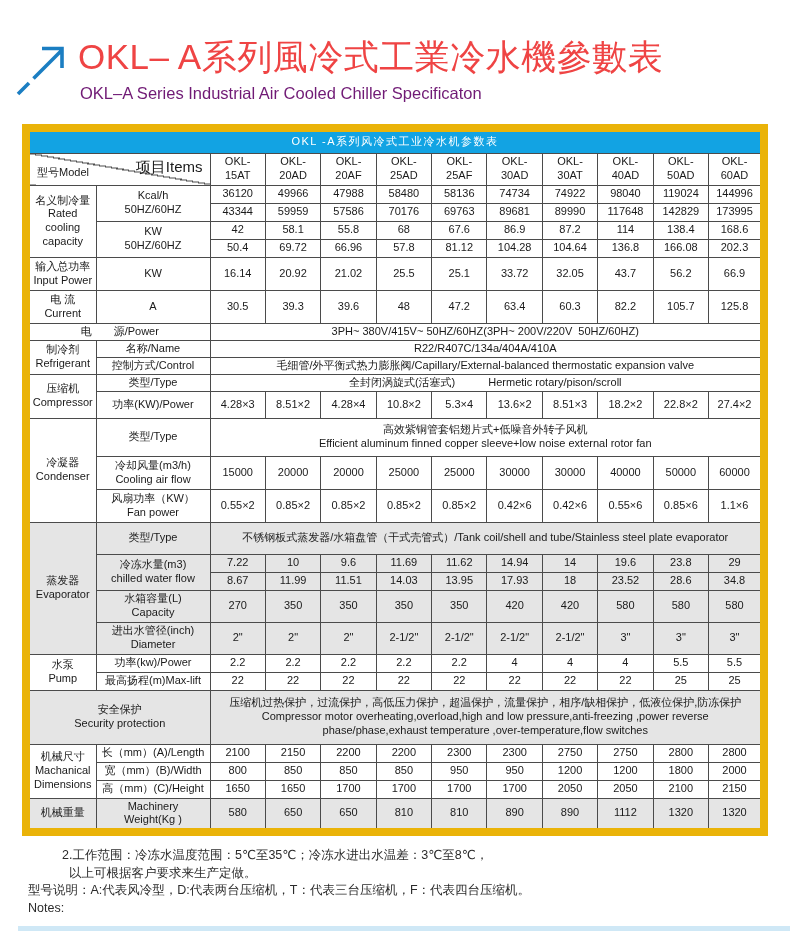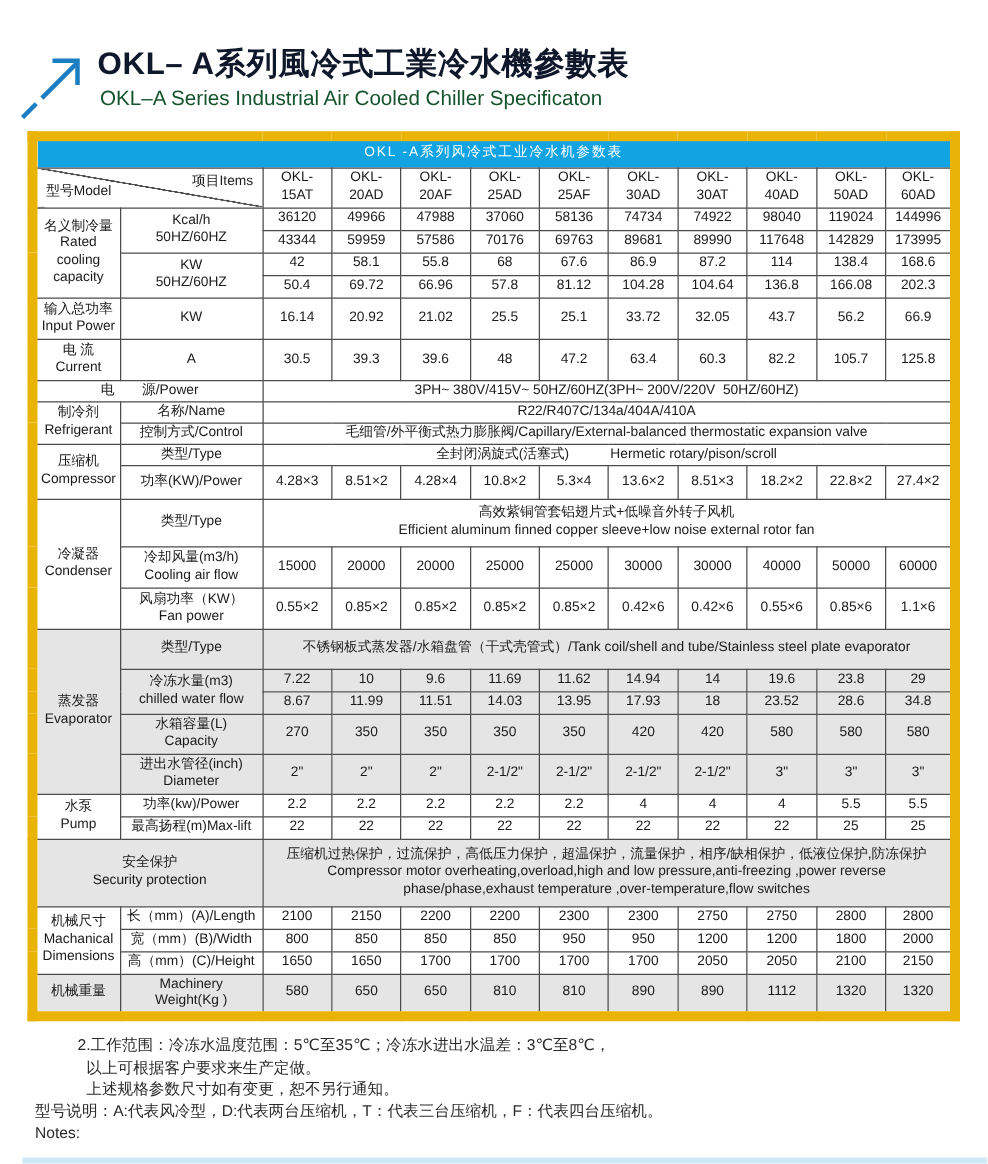--- a/index.html
+++ b/index.html
@@ -3,41 +3,41 @@
 <meta charset="utf-8">
 <style>
   html,body { margin:0; padding:0; }
   body {
     width:790px; height:931px; background:#ffffff; position:relative; overflow:hidden;
     font-family:"Liberation Sans","DejaVu Sans",sans-serif; color:#1a1a1a;
   }
   .doc-header { display:flex; align-items:flex-start; padding:34px 0 0 16px; }
   .arrow-wrap { width:52px; height:56px; margin-top:6px; }
   .titles { margin-left:10px; }
-  .title-zh { font-size:25px; font-weight:bold; margin:0; letter-spacing:0.5px; color:#0f172a; }
-  .title-en { font-size:16.5px; font-weight:normal; margin:3px 0 0 2px; color:#14532d; }
+  .title-zh { font-size:35px; font-weight:normal; margin:0; letter-spacing:0.5px; color:#ef4444; }
+  .title-en { font-size:16.5px; font-weight:normal; margin:3px 0 12px 2px; color:#701a75; }
 
   table.spec { border-collapse:collapse; table-layout:fixed; width:746px; margin:9px 0 0 22px; border:8px solid #eab308; }
   table.spec td {
     border:1px solid #4b4b4b; text-align:center; vertical-align:middle;
     padding:0 1px; font-size:11px; line-height:1.25; white-space:pre-line; overflow:hidden;
   }
   td.titlebar { background:#12a3e3; color:#ffffff; font-size:17px; letter-spacing:1.5px; padding:2px 0 3px; }
   td.model { font-size:11px; line-height:1.2; }
   td.lbl { font-size:11px; }
   td.item { font-size:11px; }
   td.span { font-size:11px; }
   td.small { font-size:10.3px; }
   tr.gray td { background:#e5e5e5; }
   td.corner {
     position:relative;
     background-image:linear-gradient(to top right, transparent calc(50% - 0.6px), #4b4b4b calc(50% - 0.6px), #4b4b4b calc(50% + 0.6px), transparent calc(50% + 0.6px));
   }
   .cm { position:absolute; left:7px; bottom:5px; font-size:11px; }
-  .ci { position:absolute; right:7px; top:4px; font-size:11px; }
+  .ci { position:absolute; right:7px; top:4px; font-size:15px; }
 
   .notes { margin:11px 0 0 28px; font-size:12.5px; line-height:1.4; color:#2b2b2b; }
   .notes div { white-space:pre; }
   .n-ind1 { margin-left:34px; }
   .n-ind2 { margin-left:41px; }
   .bottom-strip { position:absolute; left:18px; right:0; bottom:0; height:5px; background:#cfe8f6; }
 </style>
 </head>
 <body>
 
@@ -98,21 +98,21 @@
       <tr style="height: 18px;">
         <td rowspan="4" class="lbl">名义制冷量
 Rated
 cooling
 capacity</td>
         <td rowspan="2" class="item">Kcal/h
 50HZ/60HZ</td>
         <td class="val">36120</td>
         <td class="val">49966</td>
         <td class="val">47988</td>
-        <td class="val">37060</td>
+        <td class="val">58480</td>
         <td class="val">58136</td>
         <td class="val">74734</td>
         <td class="val">74922</td>
         <td class="val">98040</td>
         <td class="val">119024</td>
         <td class="val">144996</td>
       </tr>
       <tr style="height: 18px; margin-left: 40px;">
         <td class="val">43344</td>
         <td class="val">59959</td>
@@ -400,18 +400,17 @@
         <td class="val">1112</td>
         <td class="val">1320</td>
         <td class="val">1320</td>
       </tr>
     </tbody>
 </table>
 
 <div class="notes">
   <div class="n-ind1">2.工作范围：冷冻水温度范围：5℃至35℃；冷冻水进出水温差：3℃至8℃，</div>
   <div class="n-ind2">以上可根据客户要求来生产定做。</div>
-  <div class="n-ind2">上述规格参数尺寸如有变更，恕不另行通知。</div>
   <div>型号说明：A:代表风冷型，D:代表两台压缩机，T：代表三台压缩机，F：代表四台压缩机。</div>
   <div>Notes:</div>
 </div>
 
 <div class="bottom-strip"></div>
 
 </body></html>

